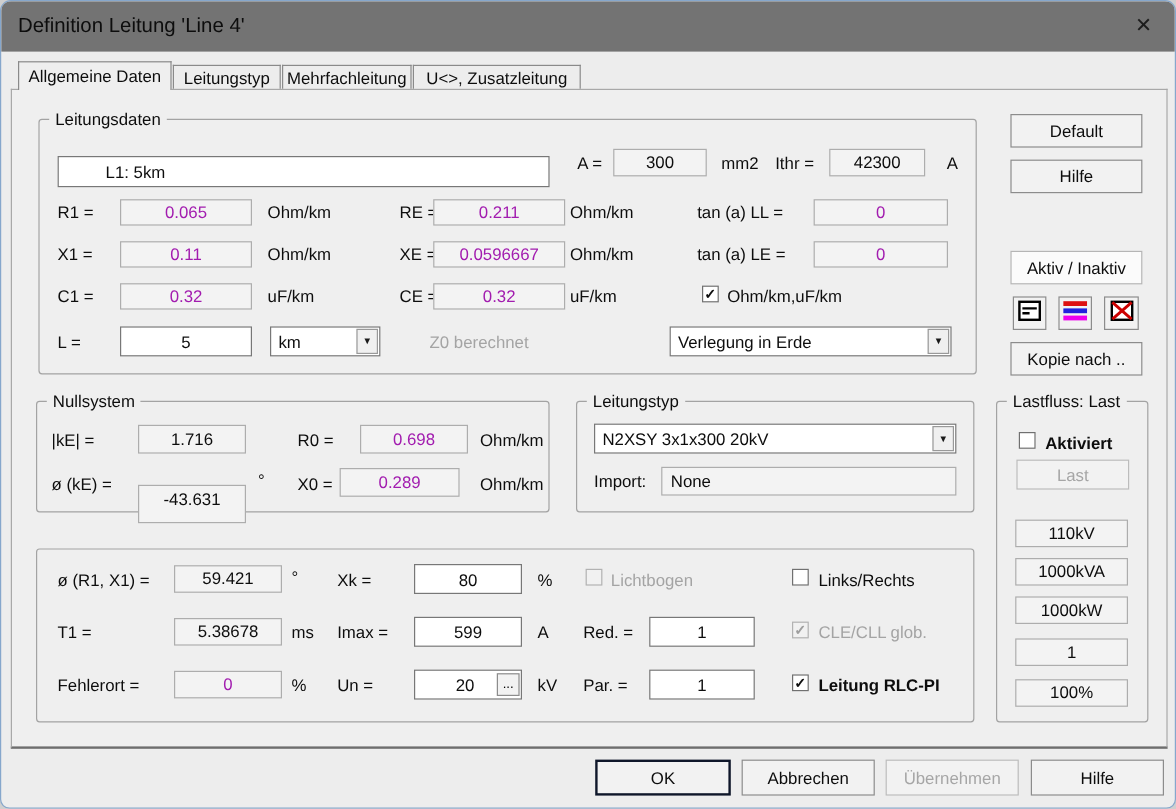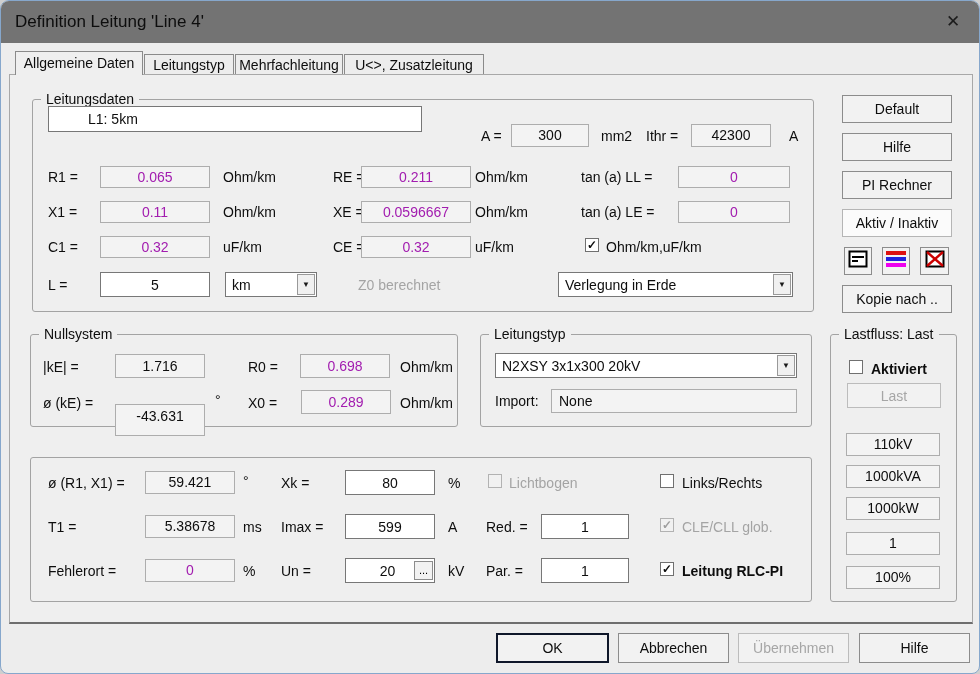--- a/index.html
+++ b/index.html
@@ -72,21 +72,21 @@
   <div class="tab active" style="left:14px; width:128px;">Allgemeine Daten</div>
   <div class="tab plain" style="left:143px; width:90px;">Leitungstyp</div>
   <div class="tab plain" style="left:234px; width:108px;">Mehrfachleitung</div>
   <div class="tab plain" style="left:343px; width:140px;">U&lt;&gt;, Zusatzleitung</div>
 
   <div class="page">
 
     <div class="group" style="left:22px; top:24px; width:782px; height:213px;">
       <div class="legend">Leitungsdaten</div>
 
-      <input class="edit" style="left: 15px; top: 6px; width: 374px; height: 26px; padding-left: 39px;" value="L1: 5km">
+      <input class="edit" style="left: 15px; top: 30px; width: 410px; height: 26px; padding-left: 39px;" value="L1: 5km">
       <div class="lbl" style="left:448px; top:28px;">A =</div>
       <div class="ro" style="left:478px; top:24px; width:78px; height:23px; line-height:21px;">300</div>
       <div class="lbl" style="left:568px; top:28px;">mm2</div>
       <div class="lbl" style="left:613px; top:28px;">Ithr =</div>
       <div class="ro" style="left:658px; top:24px; width:80px; height:23px; line-height:21px;">42300</div>
       <div class="lbl" style="left:756px; top:28px;">A</div>
 
       <div class="lbl" style="left:15px; top:69px;">R1 =</div>
       <div class="ro gray" style="left:67px; top:66px; width:110px; height:22px; line-height:20px;">0.065</div>
       <div class="lbl" style="left:190px; top:69px;">Ohm/km</div>
@@ -132,21 +132,21 @@
       <div class="lbl" style="left:12px; top:24px;">|kE| =</div>
       <div class="ro" style="left:84px; top:19px; width:90px; height:24px; line-height:22px;">1.716</div>
       <div class="lbl" style="left:217px; top:24px;">R0 =</div>
       <div class="ro gray" style="left:269px; top:19px; width:90px; height:24px; line-height:22px;">0.698</div>
       <div class="lbl" style="left:369px; top:24px;">Ohm/km</div>
 
       <div class="lbl" style="left:12px; top:60px;">ø (kE) =</div>
       <div class="ro" style="left:84px; top:69px; width:90px; height:32px; line-height:22px;">-43.631</div>
       <div class="lbl" style="left:184px; top:57px;">°</div>
       <div class="lbl" style="left:217px; top:60px;">X0 =</div>
-      <div class="ro gray" style="left:270px; top:55px; width:90px; height:24px; line-height:22px;">0.289</div>
+      <div class="ro gray" style="left:252px; top:55px; width:100px; height:24px; line-height:22px;">0.289</div>
       <div class="lbl" style="left:369px; top:60px;">Ohm/km</div>
     </div>
 
     <div class="group" style="left:470px; top:259px; width:332px; height:93px;">
       <div class="legend">Leitungstyp</div>
       <div class="combo" style="left:14px; top:18px; width:302px; height:25px;">
         <div class="sel">N2XSY 3x1x300 20kV</div>
         <div class="drop">▼</div>
       </div>
       <div class="lbl" style="left:14px; top:58px;">Import:</div>
@@ -185,21 +185,20 @@
       <button class="minibtn" style="left:383px; top:103px; width:19px; height:19px;">...</button>
       <div class="lbl" style="left:417px; top:105px;">kV</div>
       <div class="lbl" style="left:455px; top:105px;">Par. =</div>
       <input class="edit center" style="left: 510px; top: 100px; width: 88px; height: 25px;" value="1">
       <div class="check" style="left:629px; top:104px;">✓</div>
       <div class="lbl" style="left:651px; top:105px; font-weight:bold;">Leitung RLC-PI</div>
     </div>
 
     <button class="btn" style="left:832px; top:20px; width:110px; height:28px;">Default</button>
     <button class="btn" style="left:832px; top:58px; width:110px; height:28px;">Hilfe</button>
-    <button class="btn" style="left:832px; top:96px; width:110px; height:28px;">PI Rechner</button>
     <button class="btn toggled" style="left:832px; top:134px; width:110px; height:28px;">Aktiv / Inaktiv</button>
 
     <div class="icon-btn" style="left:834px; top:172px;">
       <span>
         <svg width="20" height="18" viewBox="0 0 20 18">
           <rect x="1.5" y="1.5" width="17" height="15" fill="#ffffff" stroke="#000000" stroke-width="2"></rect>
           <line x1="4" y1="7" x2="16" y2="7" stroke="#000000" stroke-width="2"></line>
           <line x1="4" y1="11" x2="10" y2="11" stroke="#000000" stroke-width="2"></line>
         </svg>
       </span>

